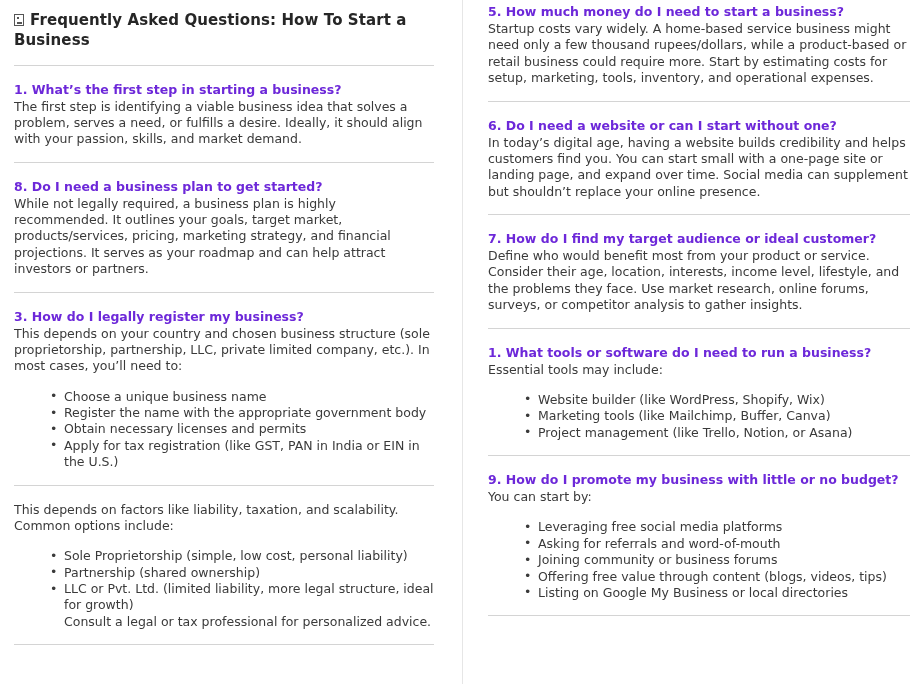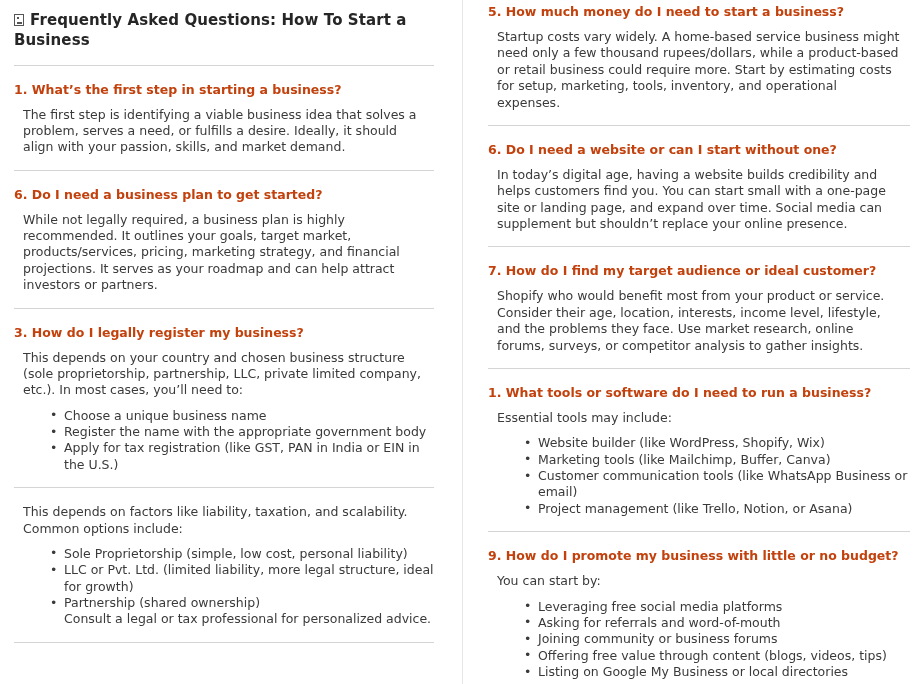--- a/index.html
+++ b/index.html
@@ -62,32 +62,32 @@
   hr.rule {
     border: 0;
     border-top: 1px solid #d4d4d4;
     height: 0;
     margin: 14px 0 16px 0;
   }
   .faq { margin: 0 0 0 0; }
   .faq-q {
     font-size: 12.5px;
     font-weight: bold;
-    color: #c2410c;
+    color: #6d28d9;
     line-height: 1.28;
     margin: 0 0 1px 0;
   }
   .faq-a {
     font-size: 12.5px;
     color: #3a3a3a;
     line-height: 1.31;
-    margin: 9px;
+    margin: 0;
   }
   ul.faq-list {
-    margin: 2px 0 0 0;
+    margin: 14px 0 0 0;
     padding: 0 0 0 36px;
     list-style: none;
   }
   ul.faq-list li {
     position: relative;
     font-size: 12.5px;
     color: #3a3a3a;
     line-height: 1.31;
     padding-left: 14px;
     margin: 0;
@@ -111,40 +111,41 @@
   <div class="column col-left">
     <h1 class="doc-title"><span class="tofu"></span><span>Frequently Asked Questions: How To Start a Business</span></h1>
     <hr class="rule">
     <div id="left-faqs">
         <div class="faq">
           <div class="faq-q">1. What’s the first step in starting a business?</div>
           <div class="faq-a">The first step is identifying a viable business idea that solves a problem, serves a need, or fulfills a desire. Ideally, it should align with your passion, skills, and market demand.</div>
         </div>
         <hr class="rule">
         <div class="faq">
-          <div class="faq-q">6. Do I need a business plan to get started?</div>
+          <div class="faq-q">8. Do I need a business plan to get started?</div>
           <div class="faq-a">While not legally required, a business plan is highly recommended. It outlines your goals, target market, products/services, pricing, marketing strategy, and financial projections. It serves as your roadmap and can help attract investors or partners.</div>
         </div>
         <hr class="rule">
         <div class="faq">
           <div class="faq-q">3. How do I legally register my business?</div>
           <div class="faq-a">This depends on your country and chosen business structure (sole proprietorship, partnership, LLC, private limited company, etc.). In most cases, you’ll need to:</div>
           <ul class="faq-list">
             <li>Choose a unique business name</li>
             <li>Register the name with the appropriate government body</li>
+            <li>Obtain necessary licenses and permits</li>
             <li>Apply for tax registration (like GST, PAN in India or EIN in the U.S.)</li>
           </ul>
         </div>
         <hr class="rule">
         <div class="faq">
           <div class="faq-a">This depends on factors like liability, taxation, and scalability. Common options include:</div>
           <ul class="faq-list">
             <li>Sole Proprietorship (simple, low cost, personal liability)</li>
+            <li>Partnership (shared ownership)</li>
             <li>LLC or Pvt. Ltd. (limited liability, more legal structure, ideal for growth)</li>
-            <li>Partnership (shared ownership)</li>
             <li class="nobullet">Consult a legal or tax professional for personalized advice.</li>
           </ul>
         </div>
         <hr class="rule">
       </div>
   </div>
 
   <div class="col-divider"></div>
 
   <div class="column col-right">
@@ -154,30 +155,29 @@
           <div class="faq-a">Startup costs vary widely. A home-based service business might need only a few thousand rupees/dollars, while a product-based or retail business could require more. Start by estimating costs for setup, marketing, tools, inventory, and operational expenses.</div>
         </div>
         <hr class="rule">
         <div class="faq">
           <div class="faq-q">6. Do I need a website or can I start without one?</div>
           <div class="faq-a">In today’s digital age, having a website builds credibility and helps customers find you. You can start small with a one-page site or landing page, and expand over time. Social media can supplement but shouldn’t replace your online presence.</div>
         </div>
         <hr class="rule">
         <div class="faq">
           <div class="faq-q">7. How do I find my target audience or ideal customer?</div>
-          <div class="faq-a">Shopify who would benefit most from your product or service. Consider their age, location, interests, income level, lifestyle, and the problems they face. Use market research, online forums, surveys, or competitor analysis to gather insights.</div>
+          <div class="faq-a">Define who would benefit most from your product or service. Consider their age, location, interests, income level, lifestyle, and the problems they face. Use market research, online forums, surveys, or competitor analysis to gather insights.</div>
         </div>
         <hr class="rule">
         <div class="faq">
           <div class="faq-q">1. What tools or software do I need to run a business?</div>
           <div class="faq-a">Essential tools may include:</div>
           <ul class="faq-list">
             <li>Website builder (like WordPress, Shopify, Wix)</li>
             <li>Marketing tools (like Mailchimp, Buffer, Canva)</li>
-            <li>Customer communication tools (like WhatsApp Business or email)</li>
             <li>Project management (like Trello, Notion, or Asana)</li>
           </ul>
         </div>
         <hr class="rule">
         <div class="faq">
           <div class="faq-q">9. How do I promote my business with little or no budget?</div>
           <div class="faq-a">You can start by:</div>
           <ul class="faq-list">
             <li>Leveraging free social media platforms</li>
             <li>Asking for referrals and word-of-mouth</li>

